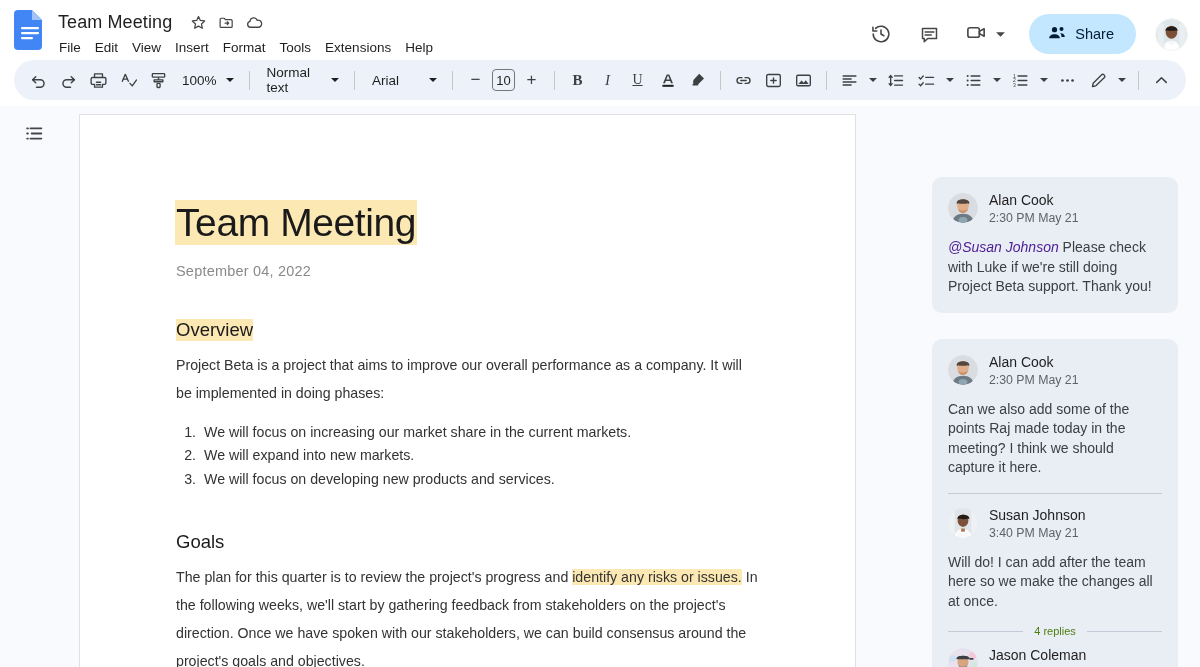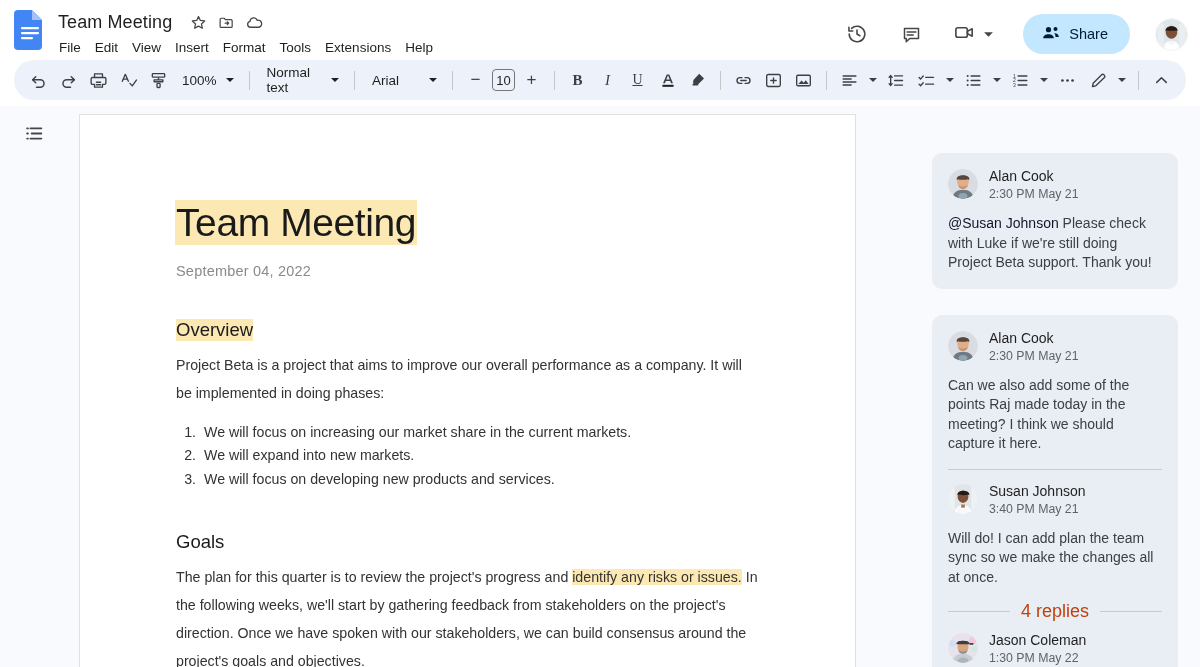--- a/index.html
+++ b/index.html
@@ -60,21 +60,21 @@
     padding: 2px 7px;
     border-radius: 4px;
     cursor: pointer;
     white-space: nowrap;
   }
 
   .header-right {
     margin-left: auto;
     display: flex;
     align-items: center;
-    gap: 14px;
+    gap: 8px;
     padding-top: 6px;
   }
   .hr-icon {
     width: 40px; height: 40px;
     display: flex; align-items: center; justify-content: center;
     border-radius: 50%;
     color: #444746;
     cursor: pointer;
   }
   .meet-btn {
@@ -266,20 +266,21 @@
     flex: 0 0 auto;
     padding: 47px 22px 0 22px;
     overflow: hidden;
     position: relative;
   }
   .comment-card {
     background: #e9edf4;
     border-radius: 10px;
     padding: 15px 16px 16px 16px;
     margin-bottom: 26px;
+    margin-top: 24px;
   }
   .c-head {
     display: flex;
     align-items: flex-start;
     gap: 11px;
   }
   .c-avatar {
     width: 30px; height: 30px;
     border-radius: 50%;
     overflow: hidden;
@@ -296,36 +297,36 @@
     color: #5f6368;
     line-height: 17px;
     margin-top: 1px;
   }
   .c-body {
     font-size: 14px;
     line-height: 19.5px;
     color: #3c4043;
     margin-top: 11px;
   }
-  .mention { color: #0f172a; }
+  .mention { color: #4c1d95; font-style: italic; }
   .reply-divider {
     display: flex;
     align-items: center;
     gap: 11px;
     margin: 14px 0 10px 0;
   }
   .reply-divider::before, .reply-divider::after {
     content: "";
     flex: 1 1 auto;
     height: 1px;
     background: #c4cbd6;
   }
   .reply-count {
-    font-size: 18px;
-    color: #c2410c;
+    font-size: 11px;
+    color: #4d7c0f;
     white-space: nowrap;
   }
   .thread-sep {
     height: 1px;
     background: #c4cbd6;
     margin: 15px 0 13px 0;
   }
   
   .av { display:block; width:100%; height:100%; }
 </style>
@@ -748,21 +749,21 @@
               <path d="M15.2 29.8 l4.8 4.4 l4.8-4.4 l3.2 2.2 v8.4 H12 v-8.4z" fill="#f7f8f9"></path>
               <path d="M17.4 27.4 h5.2 v3.2 c0 1.6 -5.2 1.6 -5.2 0z" fill="#b07a5a"></path>
             </g>
           </svg>
         </div>
         <div>
           <div class="c-name">Susan Johnson</div>
           <div class="c-time">3:40 PM May 21</div>
         </div>
       </div>
-      <div class="c-body">Will do! I can add plan the team sync so we make the changes all at once.</div>
+      <div class="c-body">Will do! I can add after the team here so we make the changes all at once.</div>
 
       <div class="reply-divider">
         <span class="reply-count">4 replies</span>
       </div>
 
       <div class="c-head" style="margin-top:10px;">
         <div class="c-avatar">
           <svg class="av" viewBox="0 0 40 40">
             <defs>
                 <clipPath id="a4">

